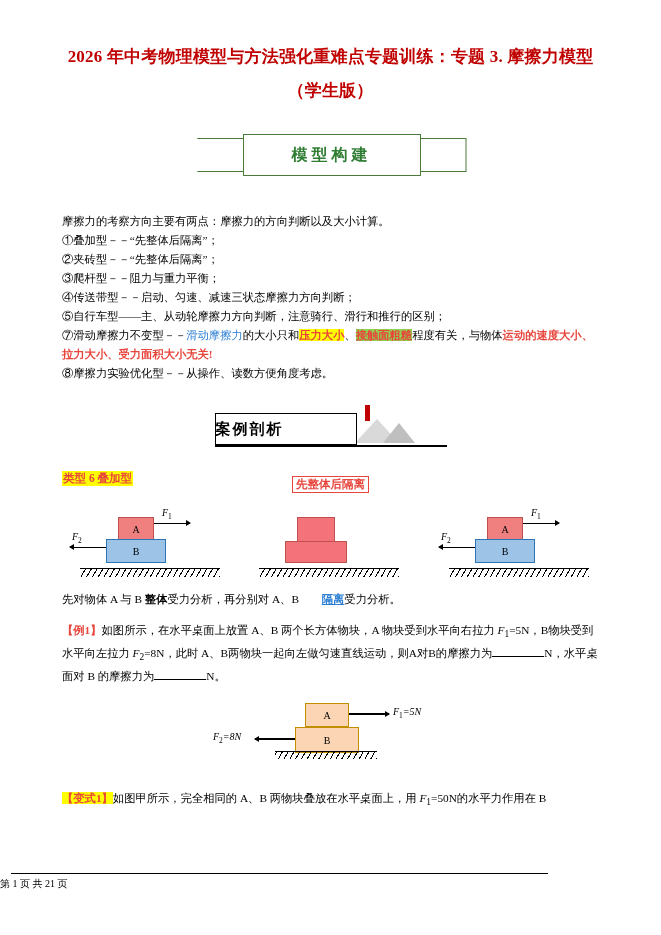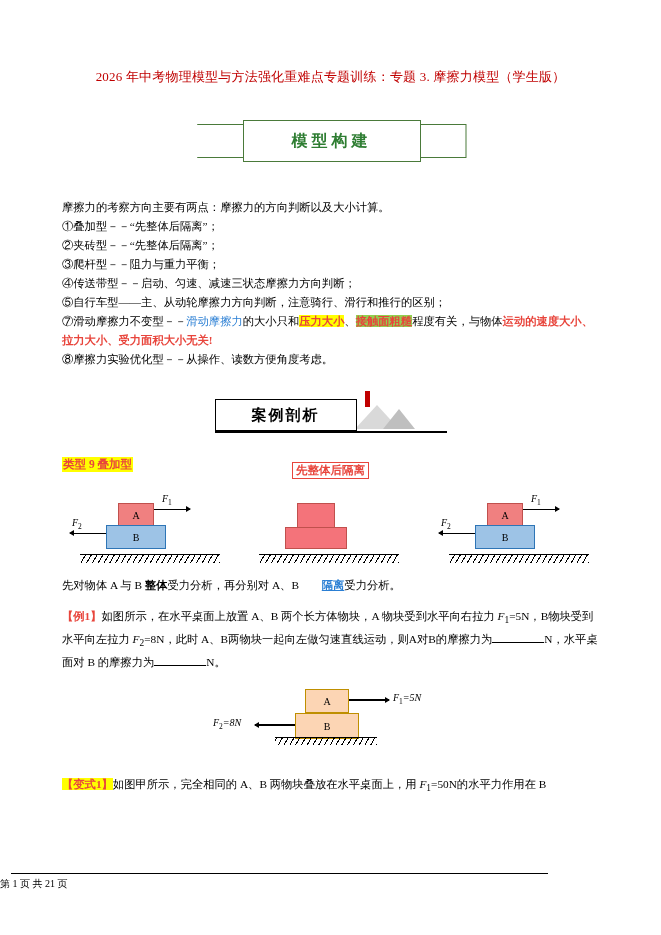--- a/index.html
+++ b/index.html
@@ -18,25 +18,25 @@
   .page {
     position: relative;
     width: 661px;
     height: 935px;
     box-sizing: border-box;
     padding: 0 62px;
   }
   
   .doc-title {
     color: #c00000;
-    font-weight: normal;
-    font-size: 13px;
+    font-weight: bold;
+    font-size: 17px;
     text-align: center;
     line-height: 34px;
-    padding-top: 60px;
+    padding-top: 40px;
     letter-spacing: 0.2px;
   }
   
   .banner1-wrap {
     margin-top: 26px;
     height: 46px;
     position: relative;
   }
   .banner1 {
     position: absolute;
@@ -105,21 +105,21 @@
     transform: translateX(-50%);
     width: 232px;
     height: 52px;
   }
   .banner2 .box {
     position: absolute;
     left: 0; top: 10px;
     width: 140px; height: 30px;
     border: 1.6px solid #000;
     background: #fff;
-    display: flex; align-items: center; justify-content: center;
+    display: flex; align-items: center; 
   }
   .banner2 .box span {
     font-weight: bold; font-size: 15px; letter-spacing: 2px;
   }
   .banner2 .redbar {
     position: absolute;
     left: 150px; top: 2px;
     width: 5px; height: 16px;
     background: #c00000;
   }
@@ -352,21 +352,21 @@
       <div class="tri"></div>
       <div class="tri2"></div>
       <div class="box">
         <span>案例剖析</span>
       </div>
       <div class="baseline"></div>
     </div>
   </div>
 
   <div>
-    <span class="type-label">类型 9 叠加型</span>
+    <span class="type-label">类型 6 叠加型</span>
   </div>
   <div class="centered-red-label">
     <span>先整体后隔离</span>
   </div>
 
   <div class="fig-row">
 
     <div class="fig">
       <div class="blockA" style="left:56px; top:16px; width:34px; height:22px;">A</div>
       <div class="blockB" style="left:44px; top:38px; width:58px; height:22px;">B</div>

